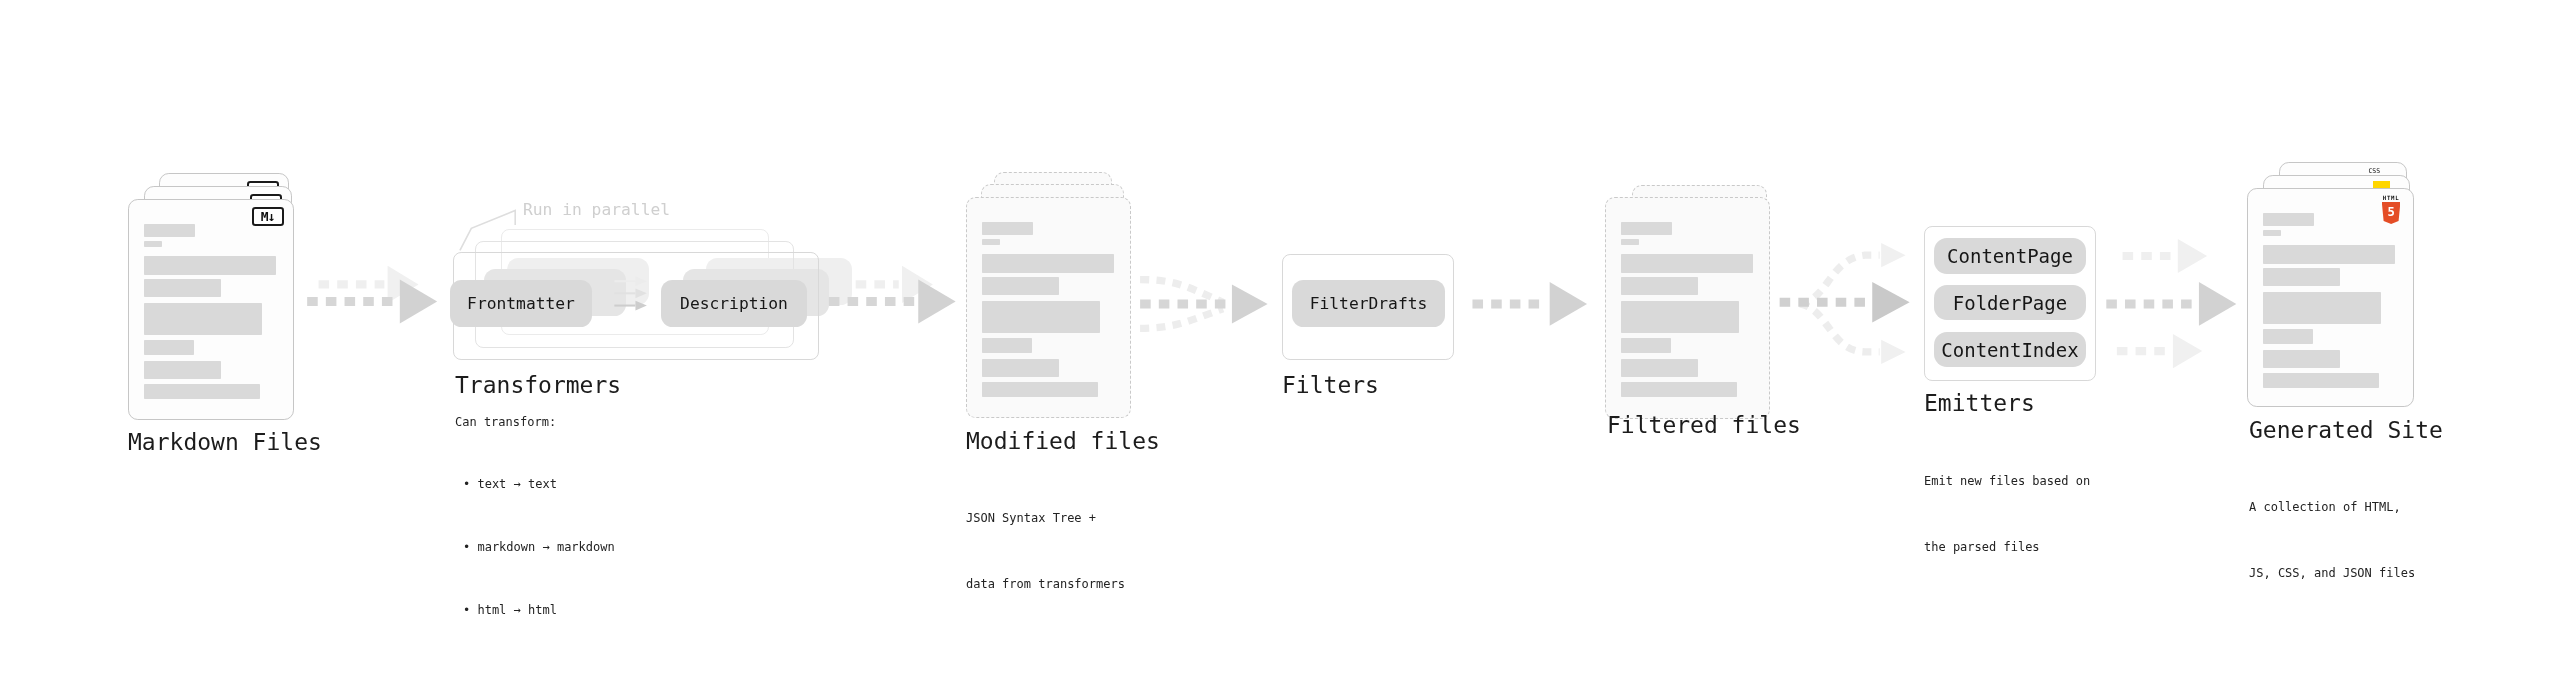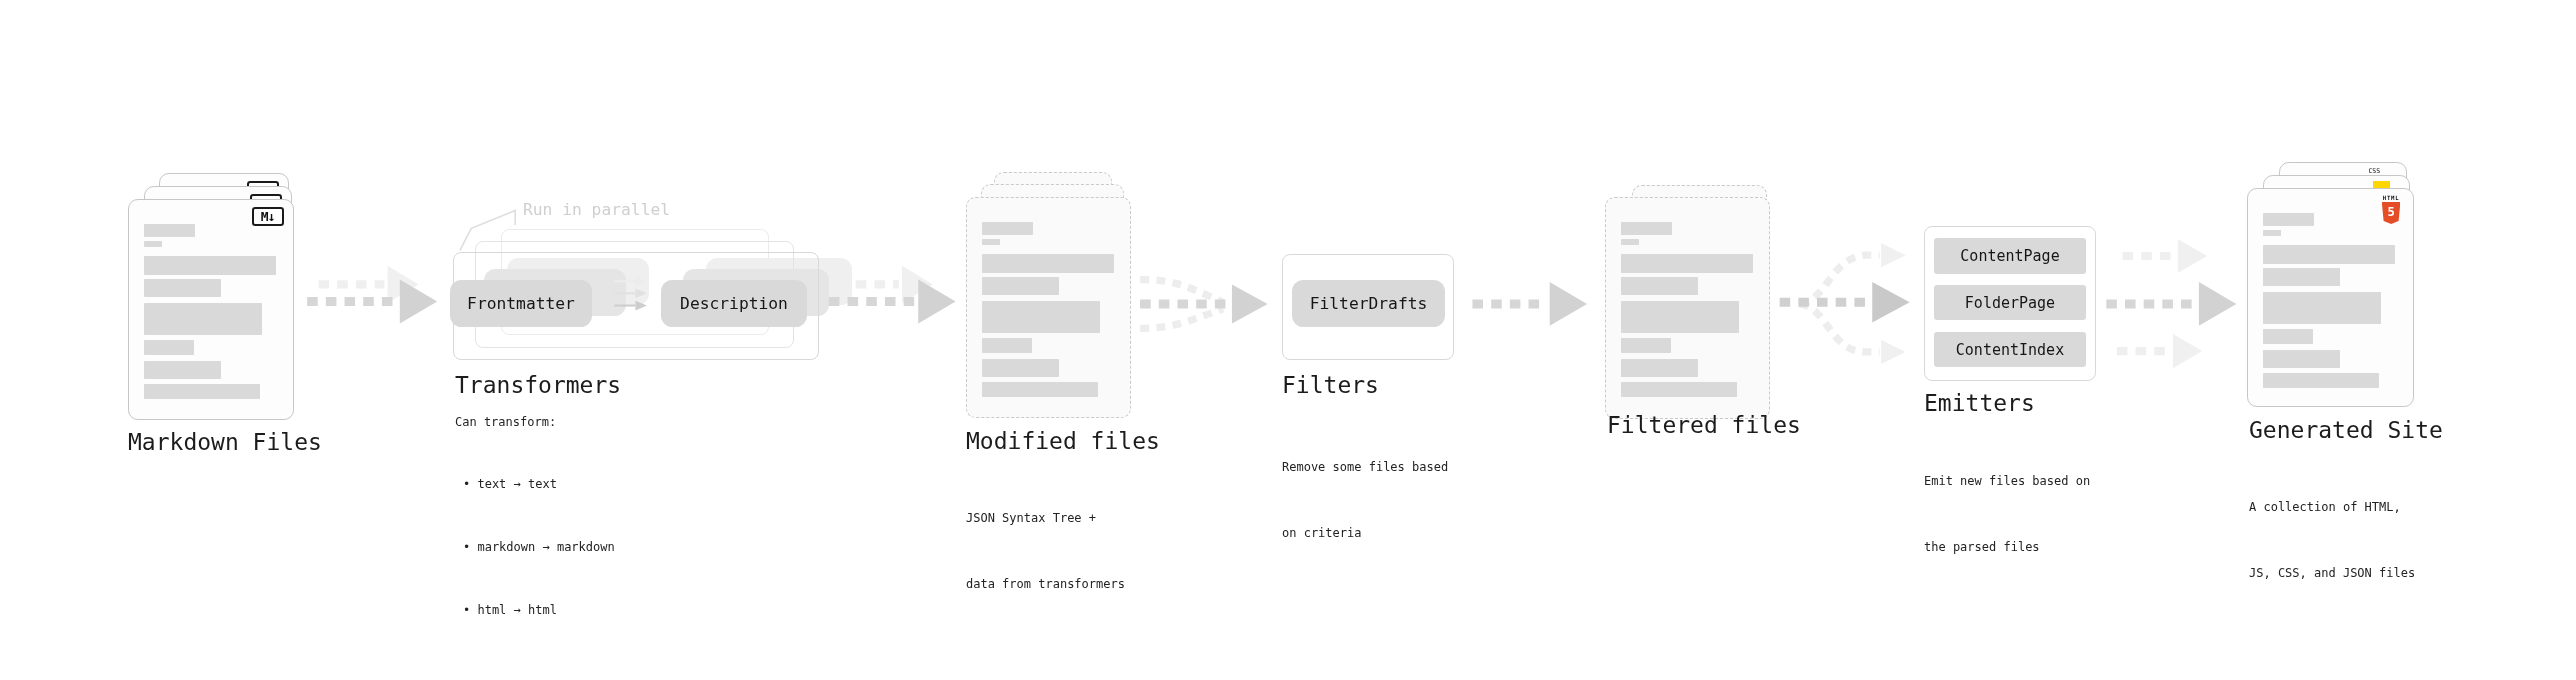--- a/index.html
+++ b/index.html
@@ -17,22 +17,22 @@
 
   .box{position:absolute;border:1.6px solid #d8d8d8;border-radius:8.1px;box-sizing:border-box}
   .box.ghost1{border-color:#e3e3e3}
   .box.ghost2{border-color:#ebebeb}
   .box.whitebg{background:#fff}
 
   .pill{position:absolute;background:#d9d9d9;border-radius:11.4px;display:flex;align-items:center;
         justify-content:center;font-size:16.3px;color:#161616}
   .pill.ghost1{background:#e5e5e5}
   .pill.ghost2{background:#efefef}
-  .em-pill{position:absolute;background:#d9d9d9;border-radius:3px;display:flex;align-items:center;
-        justify-content:center;font-size:15px;color:#161616}
+  .em-pill{position:absolute;background:#d9d9d9;border-radius:13px;display:flex;align-items:center;
+        justify-content:center;font-size:19px;color:#161616}
 
   .h1{position:absolute;font-size:23px;line-height:24.4px;font-weight:500;color:#1c1c1c;white-space:pre}
   .sub{position:absolute;font-size:12px;line-height:22px;color:#232323;white-space:pre}
   .note{position:absolute;font-size:16.3px;color:#cfcfcf;white-space:pre;z-index:6}
 
   .badge-html{position:absolute;right:11.4px;top:6.5px;width:21px;text-align:center}
   .badge-html .word{font-size:5.7px;font-weight:700;letter-spacing:0.8px;color:#111;line-height:5.7px}
   .badge-html .shield{width:18.7px;height:22px;margin:0.8px auto 0;background:#e44d26;
         clip-path:polygon(0 0,100% 0,90% 86%,50% 100%,10% 86%);
         display:flex;align-items:center;justify-content:center}
@@ -99,24 +99,20 @@
     </div>
   <div class="h1" style="left:966px;top:429px">Modified files</div>
   <div class="sub" style="left:966px;top:463px">
     <div>JSON Syntax Tree +</div>
     <div>data from transformers</div>
   </div>
 
   <div class="box whitebg" style="left:1282px;top:254px;width:172px;height:106px"></div>
   <div class="pill" style="left:1292px;top:280px;width:153px;height:47px">FilterDrafts</div>
   <div class="h1" style="left:1282px;top:373px">Filters</div>
-  <div class="sub" style="left:1282px;top:412px">
-    <div>Remove some files based</div>
-    <div>on criteria</div>
-  </div>
 
   <div class="card dashed" style="left:1632px;top:185px;width:135px;height:219px"></div>
   <div class="card dashed" style="left:1605px;top:197px;width:165px;height:222px">
       <div class="bar" style="top: 24.4px; width: 51px; height: 12.2px;"></div>
       <div class="bar" style="top: 41px; width: 18px; height: 5.7px;"></div>
       <div class="bar" style="top: 56px; width: 132px; height: 18.7px;"></div>
       <div class="bar" style="top: 79px; width: 77px; height: 18px;"></div>
       <div class="bar" style="top: 103px; width: 118px; height: 32px;"></div>
       <div class="bar" style="top: 140px; width: 50px; height: 15.4px;"></div>
       <div class="bar" style="top: 161px; width: 77px; height: 18px;"></div>

